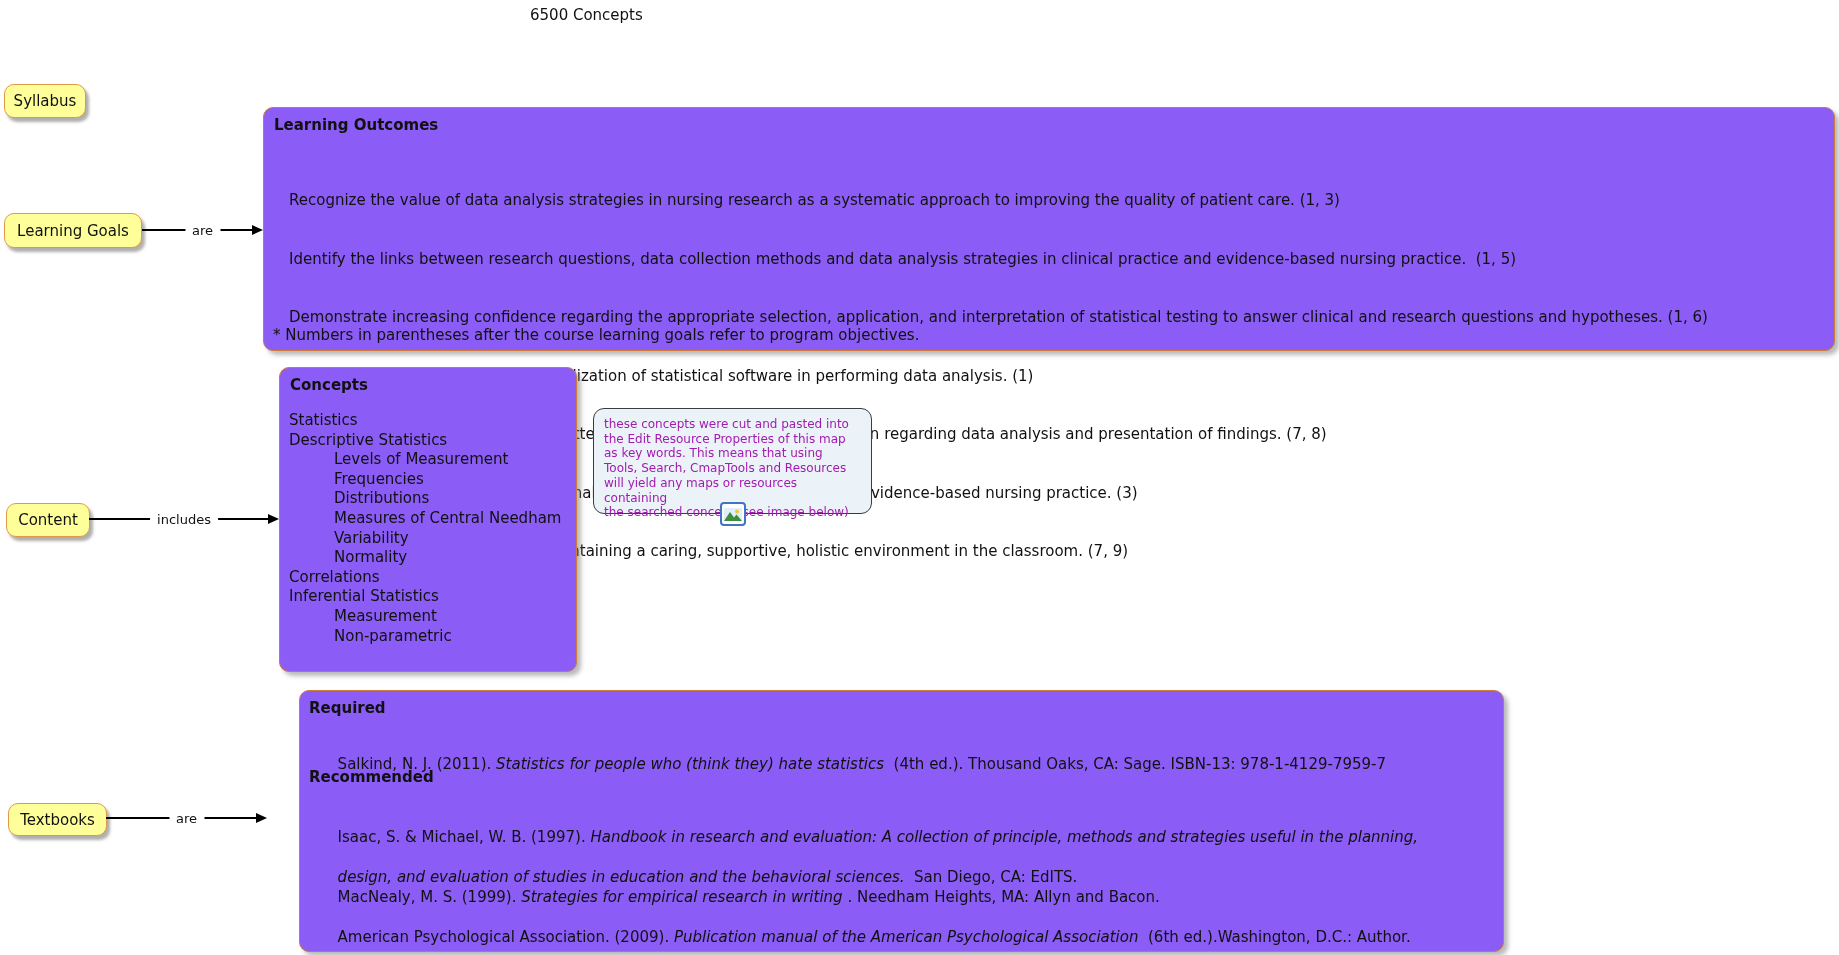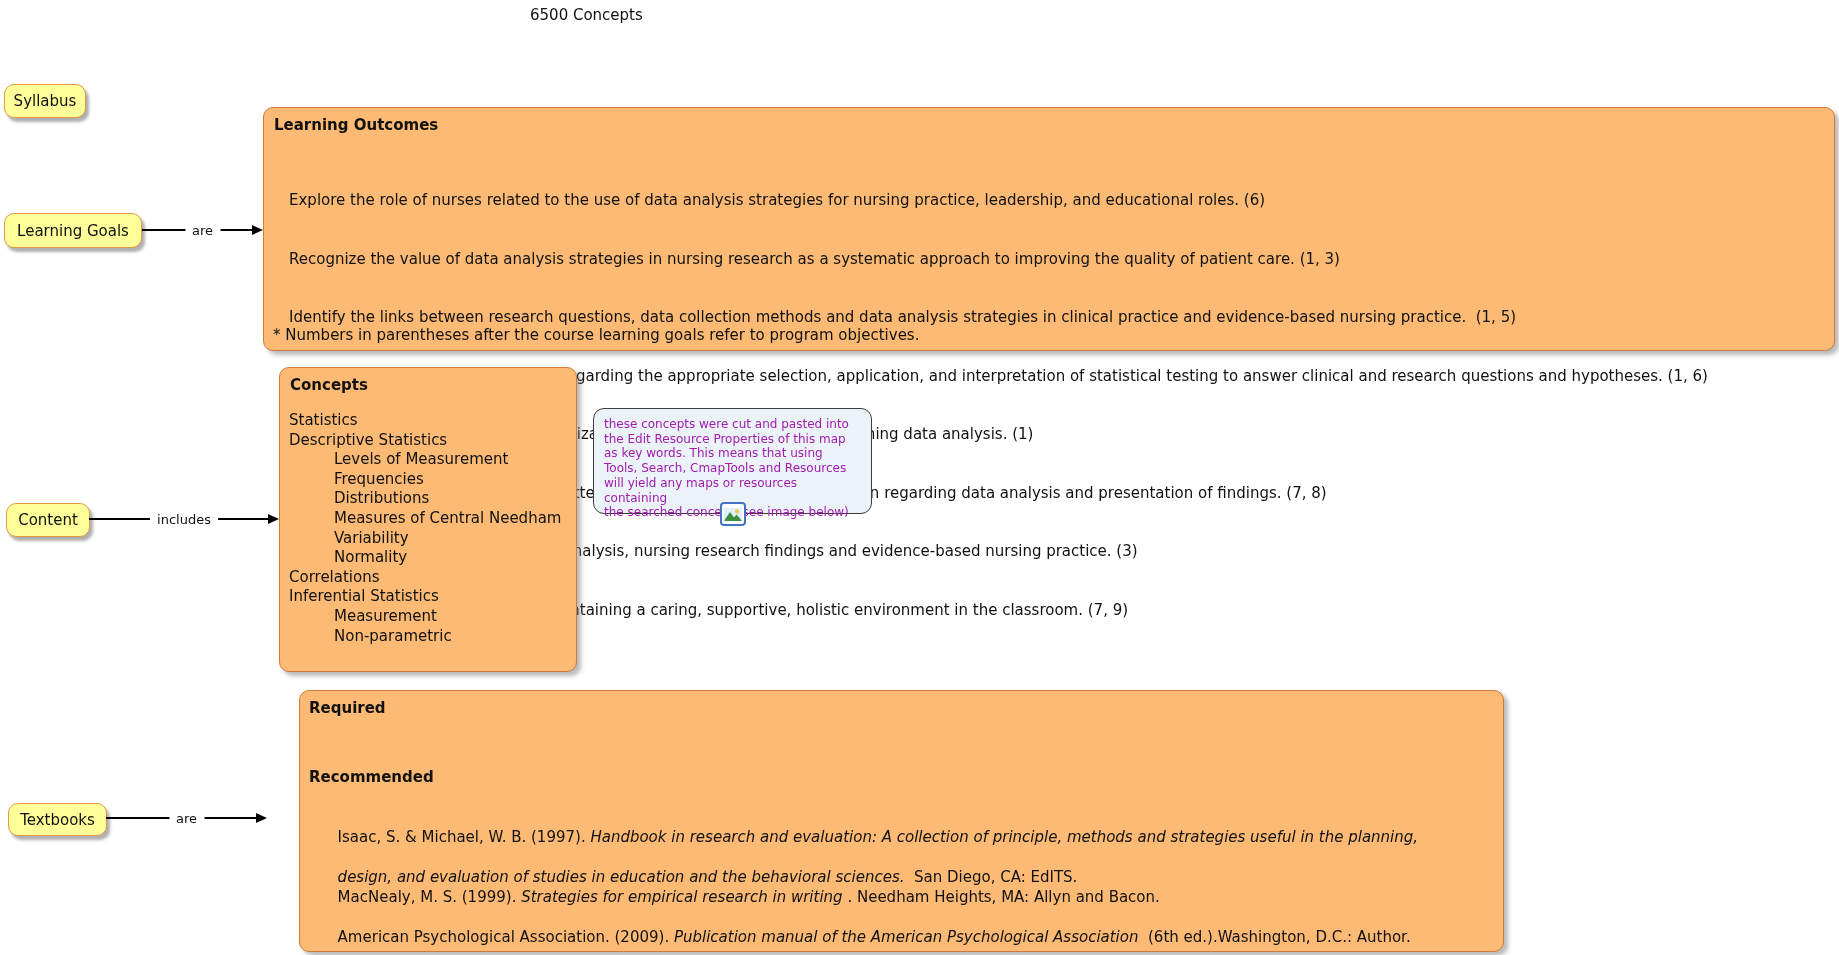--- a/index.html
+++ b/index.html
@@ -9,21 +9,21 @@
   }
   .map-title{position:absolute;left:530px;top:6px;font-size:15px;}
   
   .node{
     position:absolute;background:#FFFF99;border:1.5px solid #E09A45;border-radius:10px;
     box-shadow:3px 4px 3px rgba(110,110,110,.55);
     display:flex;align-items:center;justify-content:center;font-size:15px;
   }
   
   .ybox{
-    position:absolute;background:#fdba74;border:1px solid #CC7A3D;border-radius:10px;
+    position:absolute;background:#8b5cf6;border:1px solid #CC7A3D;border-radius:10px;
     box-shadow:4px 4px 4px rgba(120,120,120,.5);font-size:15px;
   }
   .box-heading{position:absolute;left:10px;top:8px;font-weight:bold;font-size:15px;}
   .lo-list{position:absolute;left:25px;top:44px;line-height:19.5px;white-space:pre-wrap;}
   .lo-footnote{position:absolute;left:9px;top:218px;}
   .c-list{position:absolute;left:9px;top:43px;line-height:19.6px;}
   .c-list .lvl1{padding-left:45px;}
   .tb-par{position:absolute;left:9px;line-height:20px;white-space:pre-wrap;}
   .tb-par i{font-style:italic;}
   
@@ -86,21 +86,20 @@
 
   <div class="link" style="left:106px;top:812px;width:161px;">
     <div class="line"></div>
     <div class="head"></div>
     <div class="lbl">are</div>
   </div>
 
   <div class="ybox" style="left:263px;top:107px;width:1570px;height:242px;">
     <div class="box-heading">Learning Outcomes</div>
     <div class="lo-list">
-      <div>Explore the role of nurses related to the use of data analysis strategies for nursing practice, leadership, and educational roles. (6)</div>
       <div>Recognize the value of data analysis strategies in nursing research as a systematic approach to improving the quality of patient care. (1, 3)</div>
       <div>Identify the links between research questions, data collection methods and data analysis strategies in clinical practice and evidence-based nursing practice.  (1, 5)</div>
       <div>Demonstrate increasing confidence regarding the appropriate selection, application, and interpretation of statistical testing to answer clinical and research questions and hypotheses. (1, 6)</div>
       <div>Demonstrate beginning skill in the utilization of statistical software in performing data analysis. (1)</div>
       <div>Develop skills in collaboration and written, oral, and electronic communication regarding data analysis and presentation of findings. (7, 8)</div>
       <div>Examine the ethical aspects of data analysis, nursing research findings and evidence-based nursing practice. (3)</div>
       <div>Participate in activities related to maintaining a caring, supportive, holistic environment in the classroom. (7, 9)</div>
     </div>
     <div class="lo-footnote">* Numbers in parentheses after the course learning goals refer to program objectives.</div>
   </div>
@@ -133,20 +132,23 @@
     <svg width="18" height="13" viewBox="0 0 18 13">
       <rect x="0" y="0" width="18" height="13" fill="#dff0fa"></rect>
       <circle cx="13" cy="3.5" r="2" fill="#f2c832"></circle>
       <path d="M0 13 L6 4 L10 9.5 L12.5 6.5 L18 13 Z" fill="#3d8f3d"></path>
     </svg>
   </div>
 
   <div class="ybox" style="left:267px;top:690px;width:1203px;height:260px;margin-left:32px;">
     <div class="box-heading" style="left:9px;">Required</div>
 
+    <div class="tb-par" style="top:43px;">
+      <span>Salkind, N. J. (2011). </span><i>Statistics for people who (think they) hate statistics</i><span>  (4th ed.). Thousand Oaks, CA: Sage. ISBN-13: 978-1-4129-7959-7</span>
+    </div>
 
     <div class="box-heading" style="left:9px;top:77px;">Recommended</div>
 
     <div class="tb-par" style="top:116px;">
       <span>Isaac, S. &amp; Michael, W. B. (1997). </span><i>Handbook in research and evaluation: A collection of principle, methods and strategies useful in the planning,</i><br>
       <i>design, and evaluation of studies in education and the behavioral sciences.</i><span>  San Diego, CA: EdITS.</span>
     </div>
 
     <div class="tb-par" style="top:176px;">
       <span>MacNealy, M. S. (1999). </span><i>Strategies for empirical research in writing</i><span> . Needham Heights, MA: Allyn and Bacon.</span>

